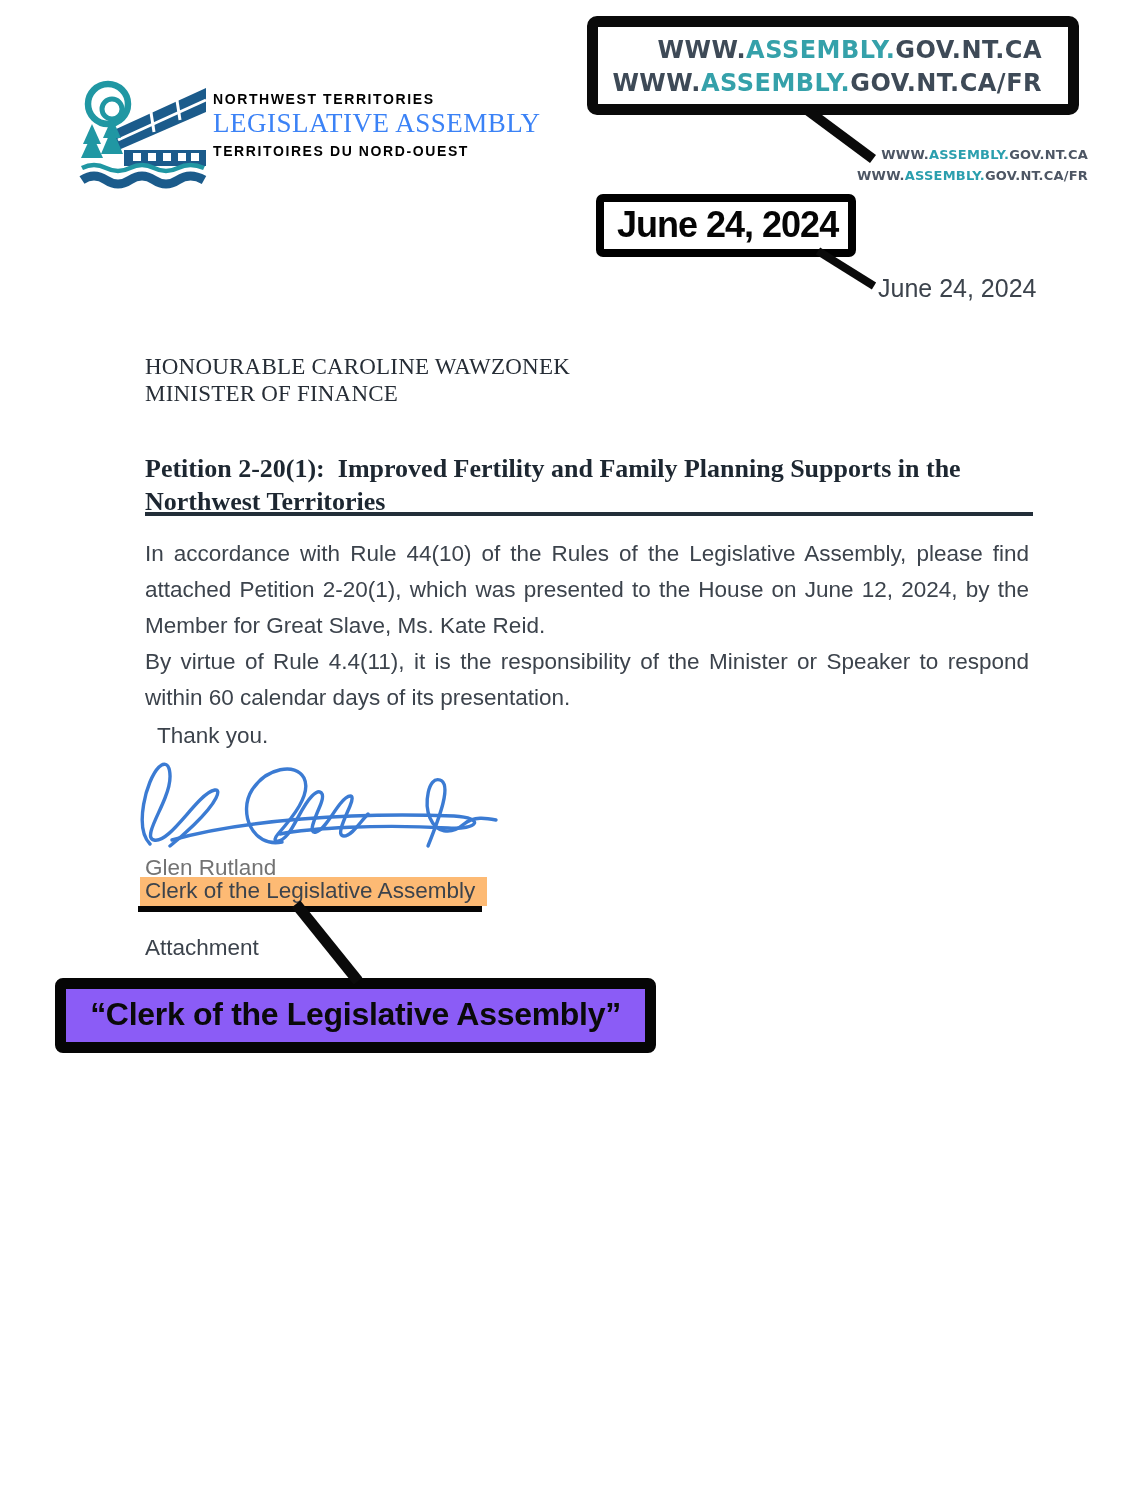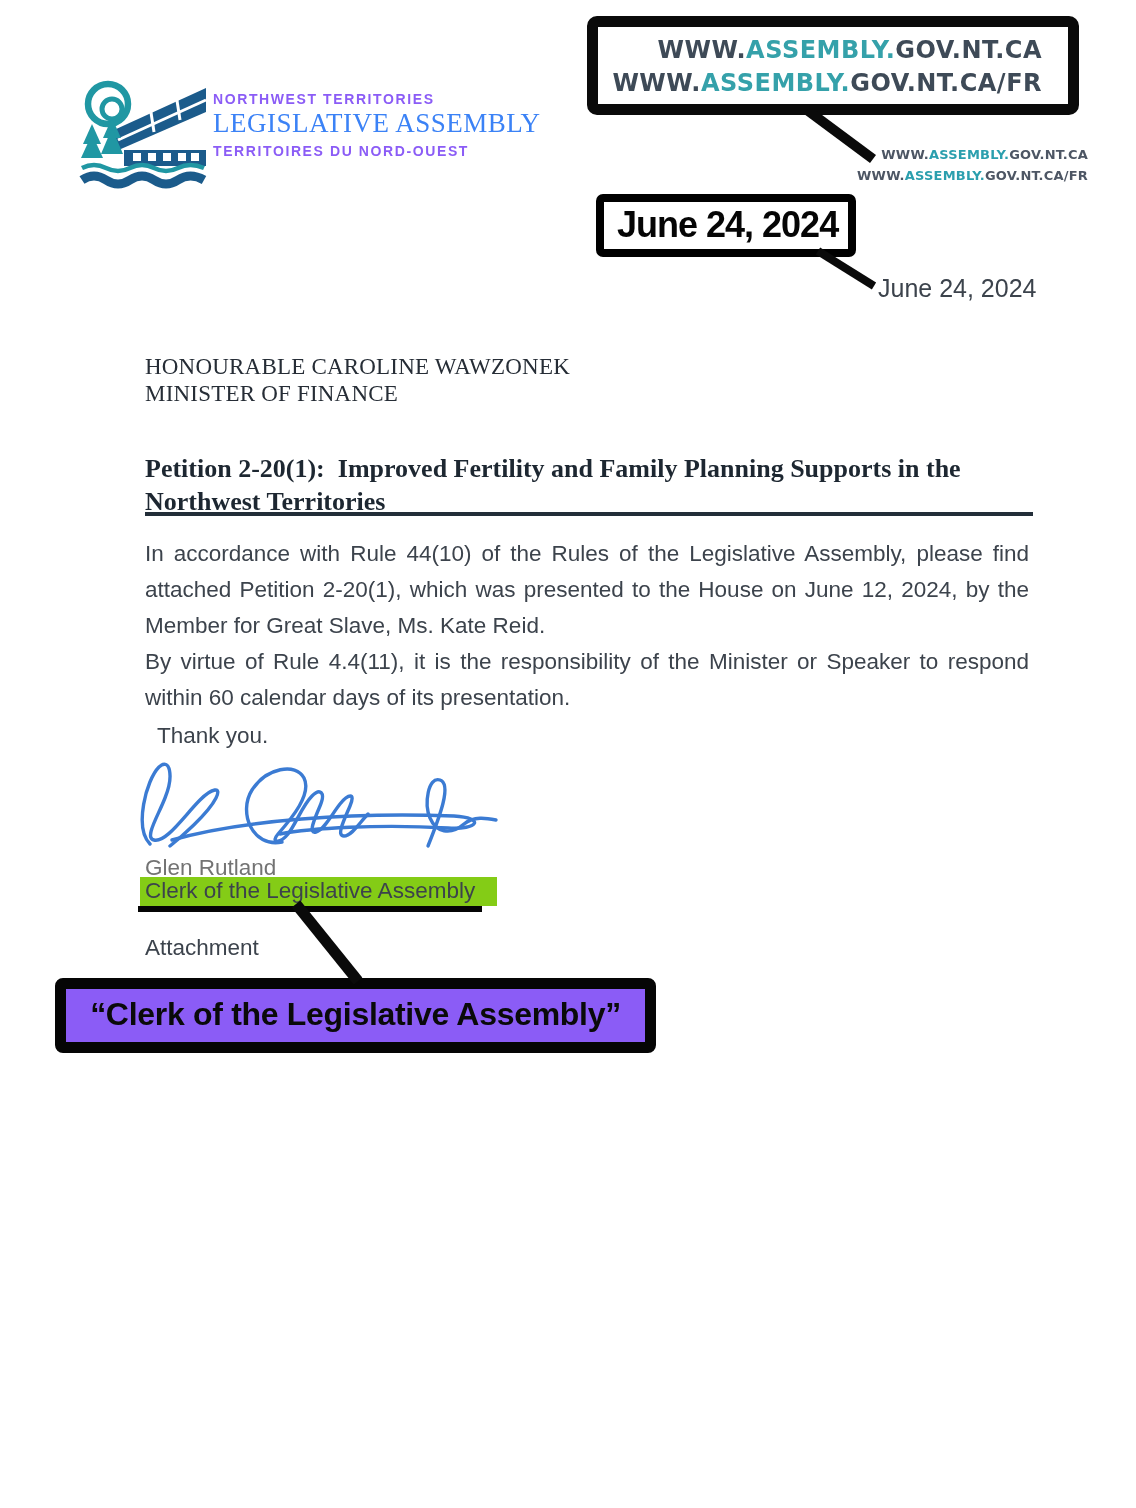--- a/index.html
+++ b/index.html
@@ -9,21 +9,21 @@
     background:#ffffff; overflow:hidden;
     font-family:"Liberation Sans", sans-serif;
   }
   .abs { position:absolute; }
 
   
   .logo-icon { left:78px; top:72px; width:130px; height:118px; }
   .logo-text { left:213px; top:92px; line-height:1; }
   .lh-small {
     font-family:"Liberation Sans", sans-serif; font-weight:bold;
-    font-size:14px; letter-spacing:1.6px; color:#8b5cf6; margin-bottom:4px;
+    font-size:14px; letter-spacing:1.6px; color:#000000; margin-bottom:4px;
   }
   .lh-large {
     font-family:"Liberation Serif", serif; font-size:27px;
     letter-spacing:0.5px; color:#3b82f6; margin-bottom:7px;
   }
 
   
   .url-box {
     left:587px; top:16px; width:492px; height:99px;
     background:#ffffff; border:11px solid #0a0a0a; border-radius:10px;
@@ -68,21 +68,21 @@
   .bodytext {
     left:145px; width:884px; font-size:22.5px;
     line-height:36px; color:#3c434c;
   }
   .p1 { top:536px; } .p2 { top:644px; }
   .jline { text-align:justify; text-align-last:justify; }
   .closing { left:145px; top:723px; font-size:22.5px; color:#3c434c;margin-left:12px; }
   .signature { left:130px; top:754px; width:372px; height:104px; }
   .signer-name { left:145px; top:855px; font-size:22.5px; color:#737373; }
   .signer-title { left:140px; top:878px; font-size:22.5px; }
-  .hl { background:#84cc16; color:#3c434c; padding:1px 22px 3px 5px; }
+  .hl { background:#fdba74; color:#3c434c; padding:1px 12px 3px 5px; }
   .title-underline { left:138px; top:906px; width:344px; height:6px; background:#050505; }
   .attachment { left:145px; top:935px; font-size:22.5px; color:#3c434c; }
 
   
   .clerk-box {
     left:55px; top:978px; width:601px; height:75px;
     background:#8b5cf6; border:11px solid #050505; border-radius:8px;
     text-align:center; font-family:"Liberation Sans", sans-serif;
     font-weight:bold; font-size:32px; letter-spacing:-0.3px;
     line-height:50px; color:#0a0a0a;

